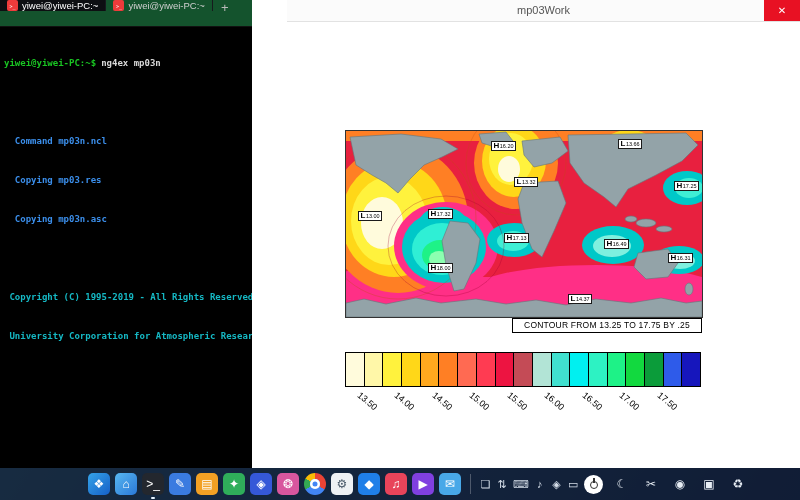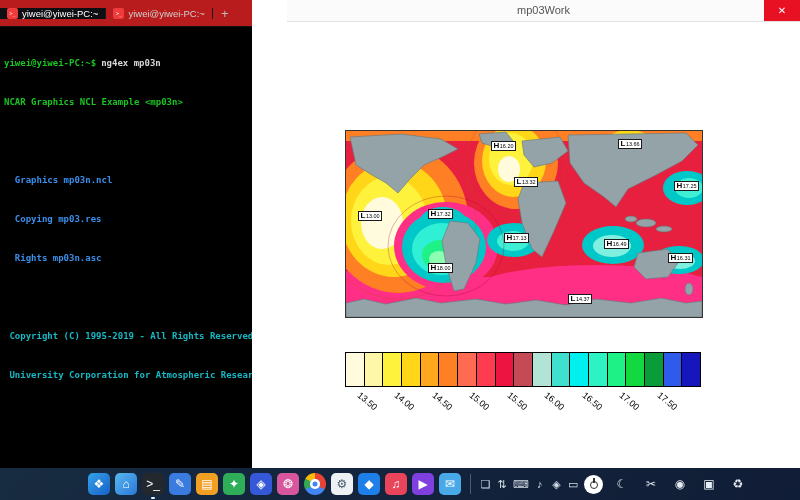--- a/index.html
+++ b/index.html
@@ -2,21 +2,21 @@
 <html><head>
 <meta charset="utf-8">
 <style>
   html,body{margin:0;padding:0;}
   .screen{position:relative;width:800px;height:500px;overflow:hidden;
           background:linear-gradient(120deg,#4fb4e8 0%,#2a7fd0 45%,#15479e 100%);
           font-family:"Liberation Sans",sans-serif;}
 
   
   .terminal-window{position:absolute;left:0;top:0;width:252px;height:468px;background:#000;}
-  .tabbar{height:26px;background:#b91c1c;display:flex;align-items:center;border-bottom:1px solid #111;}
+  .tabbar{height:26px;background:#14532d;display:flex;align-items:flex-start;border-bottom:1px solid #111;}
   .tab{display:flex;align-items:center;gap:4px;padding:0 7px;font-size:9.5px;color:#cfcfcf;
        max-width:108px;white-space:nowrap;overflow:hidden;border-right:1px solid #171a1e;}
   .tab.active{background:#0d0f12;color:#fff;}
   .tab-ic{width:11px;height:11px;border-radius:2px;background:#ef3b3b;color:#fff;font-size:5px;
           display:flex;align-items:center;justify-content:center;flex:0 0 11px;font-family:"DejaVu Sans Mono",monospace;}
   .tab-ic::after{content:">_";}
   .newtab{width:24px;display:flex;align-items:center;justify-content:center;color:#bbb;font-size:13px;}
   .term-body{padding:4px 4px;font-family:"DejaVu Sans Mono",monospace;font-size:9px;line-height:13px;
              white-space:pre;overflow:hidden;height:430px;font-weight:bold;}
   .term-line{height:13px;}
@@ -86,25 +86,24 @@
         <span>yiwei@yiwei-PC:~</span>
       </div>
       <div class="tab">
         <span class="tab-ic"></span>
         <span>yiwei@yiwei-PC:~</span>
       </div>
       <div class="newtab">+</div>
     </div>
     <div class="term-body">
       <div class="term-line"><span class="t-green">yiwei@yiwei-PC:~$</span><span class="t-plain prompt-sp">ng4ex mp03n</span></div>
-      <div class="term-line t-green">NCAR Graphics NCL Example &lt;mp03n&gt;</div>
       <div class="term-line"></div>
-      <div class="term-line t-blue">  Graphics mp03n.ncl</div>
+      <div class="term-line t-blue">  Command mp03n.ncl</div>
       <div class="term-line t-blue">  Copying mp03.res</div>
-      <div class="term-line t-blue">  Rights mp03n.asc</div>
+      <div class="term-line t-blue">  Copying mp03n.asc</div>
       <div class="term-line"></div>
       <div class="term-line t-cyan"> Copyright (C) 1995-2019 - All Rights Reserved</div>
       <div class="term-line t-cyan"> University Corporation for Atmospheric Research</div>
       
       
       
     </div>
   </div>
 
   <div class="gfx-window">
@@ -212,20 +211,21 @@
         <div class="hl" style="left:82px;top:132px">
             <span class="hl-l">H</span>
             <span class="hl-v">18.00</span>
           </div>
         <div class="hl" style="left:222px;top:163px">
             <span class="hl-l">L</span>
             <span class="hl-v">14.37</span>
           </div>
       </div>
 
+      <div class="contour-box">CONTOUR FROM 13.25 TO 17.75 BY .25</div>
 
       <div class="colorbar">
         <div class="cb-bar">
           <div class="cb-seg" style="background: rgb(255, 251, 220);"></div>
           <div class="cb-seg" style="background: rgb(255, 247, 168);"></div>
           <div class="cb-seg" style="background: rgb(255, 242, 61);"></div>
           <div class="cb-seg" style="background: rgb(255, 215, 24);"></div>
           <div class="cb-seg" style="background: rgb(255, 168, 30);"></div>
           <div class="cb-seg" style="background: rgb(255, 127, 36);"></div>
           <div class="cb-seg" style="background: rgb(255, 106, 82);"></div>

